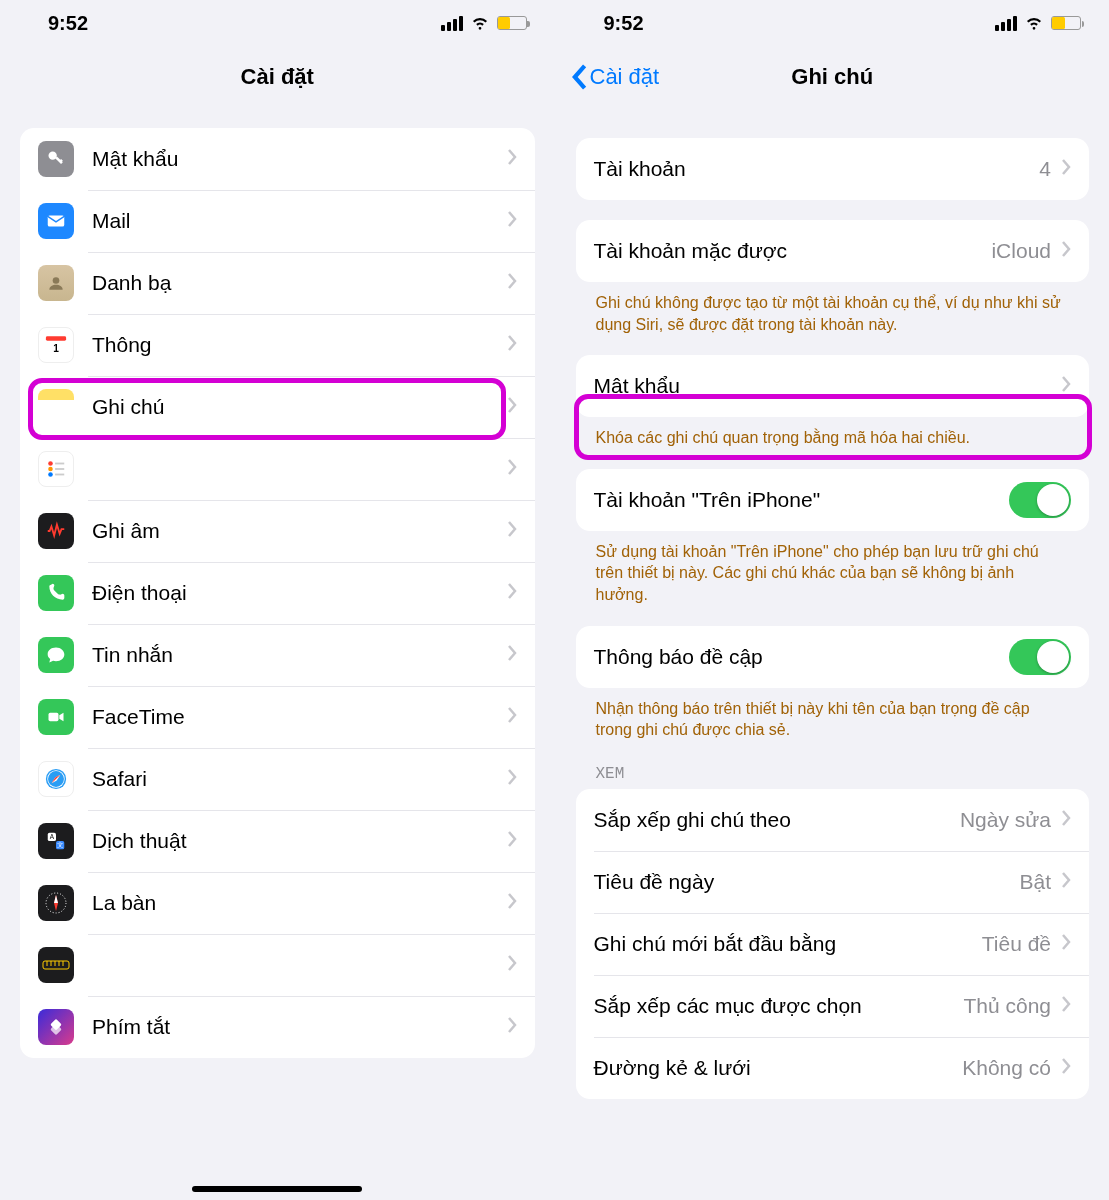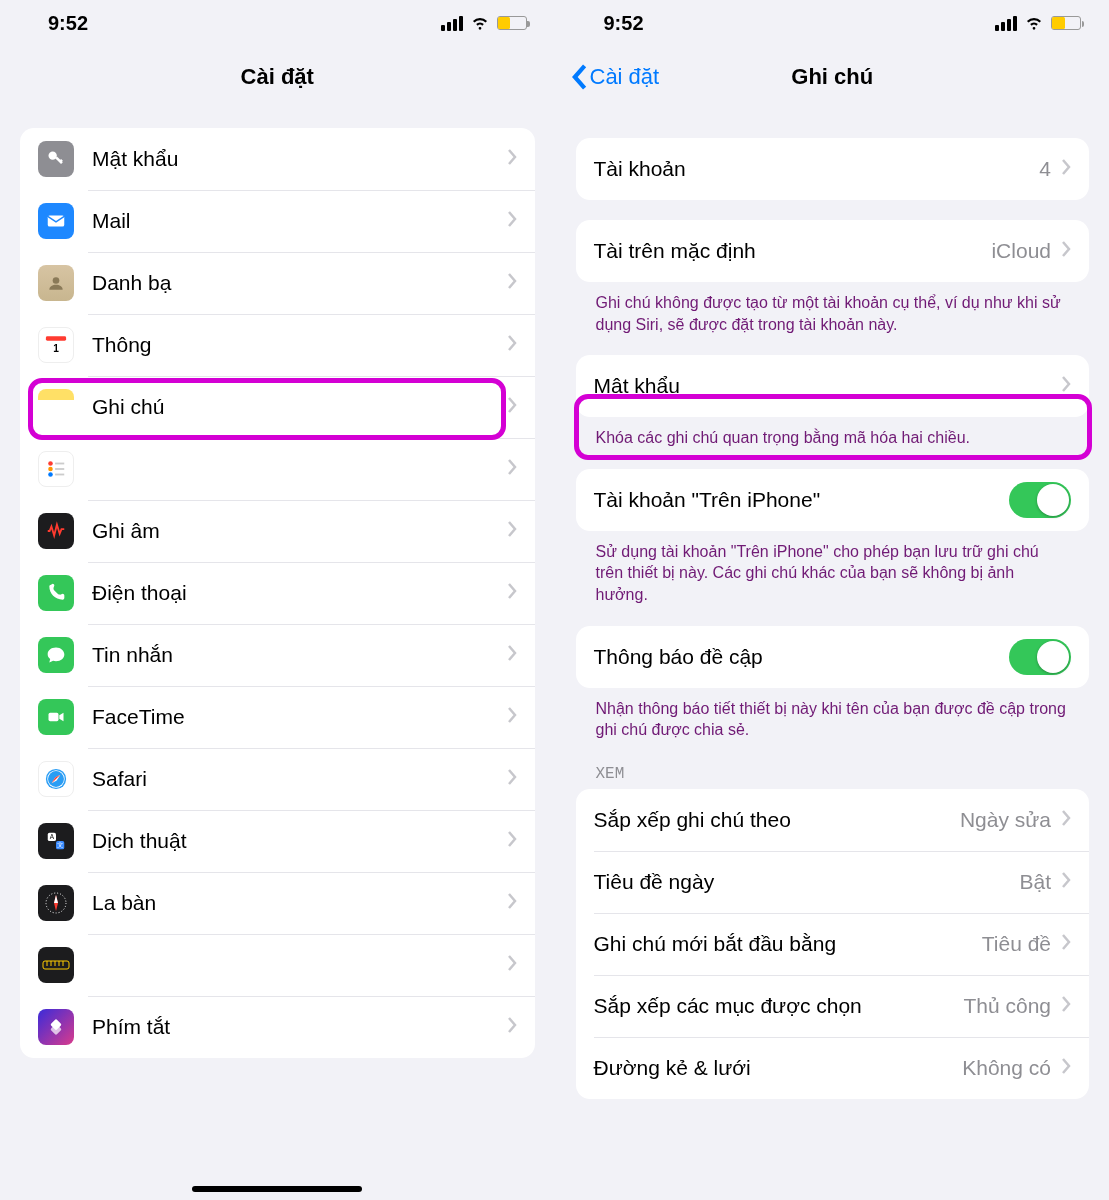--- a/index.html
+++ b/index.html
@@ -84,21 +84,21 @@
     width:36px;height:36px;border-radius:8px;margin-right:18px;
     display:flex;align-items:center;justify-content:center;flex-shrink:0;
     color:#fff;font-size:20px;
   }
   .row .label { font-size:21px; flex:1; color:#000; }
   .row .value { font-size:21px; color:#8e8e93; margin-right:10px; }
   .row .chev { color:#c7c7cc; }
   .row .chev svg{width:10px;height:18px;}
 
   .footer-text {
-    font-size:16px; color:#701a75; padding:10px 20px 0 20px; line-height:1.35;
+    font-size:16px; color:#a16207; padding:10px 20px 0 20px; line-height:1.35;
   }
   .header-text {
     font-size:16px; color:#8e8e93; padding:24px 20px 0 20px; text-transform:uppercase;font-family:Liberation Mono, monospace;
   }
 
   
   .highlight {
     position:absolute; border:5px solid #d400d4; border-radius:14px;
     pointer-events:none;
   }
@@ -399,21 +399,21 @@
         <span class="label">Tài khoản</span>
         <span class="value">4</span>
         <span class="chev"><svg viewBox="0 0 10 18" fill="none" stroke="#c7c7cc" stroke-width="2.5">
               <path d="M2 2l6 7-6 7"></path>
             </svg></span>
       </div>
     </div>
 
     <div class="group">
       <div class="row noicon">
-        <span class="label">Tài trên mặc định</span>
+        <span class="label">Tài khoản mặc được</span>
         <span class="value">iCloud</span>
         <span class="chev"><svg viewBox="0 0 10 18" fill="none" stroke="#c7c7cc" stroke-width="2.5">
               <path d="M2 2l6 7-6 7"></path>
             </svg></span>
       </div>
     </div>
     <div class="footer-text">Ghi chú không được tạo từ một tài khoản cụ thể, ví dụ như khi sử dụng Siri, sẽ được đặt trong tài khoản này.</div>
 
     <div class="group" style="position:relative;">
       <div class="row noicon">
@@ -432,21 +432,21 @@
       </div>
     </div>
     <div class="footer-text">Sử dụng tài khoản "Trên iPhone" cho phép bạn lưu trữ ghi chú trên thiết bị này. Các ghi chú khác của bạn sẽ không bị ảnh hưởng.</div>
 
     <div class="group">
       <div class="row noicon">
         <span class="label">Thông báo đề cập</span>
         <span class="toggle"></span>
       </div>
     </div>
-    <div class="footer-text">Nhận thông báo tiết thiết bị này khi tên của bạn được đề cập trong ghi chú được chia sẻ.</div>
+    <div class="footer-text">Nhận thông báo trên thiết bị này khi tên của bạn trọng đề cập trong ghi chú được chia sẻ.</div>
 
     <div class="header-text">XEM</div>
     <div class="group" style="margin-top:6px;">
       <div class="row noicon">
         <span class="label">Sắp xếp ghi chú theo</span>
         <span class="value">Ngày sửa</span>
         <span class="chev"><svg viewBox="0 0 10 18" fill="none" stroke="#c7c7cc" stroke-width="2.5">
               <path d="M2 2l6 7-6 7"></path>
             </svg></span>
       </div>

